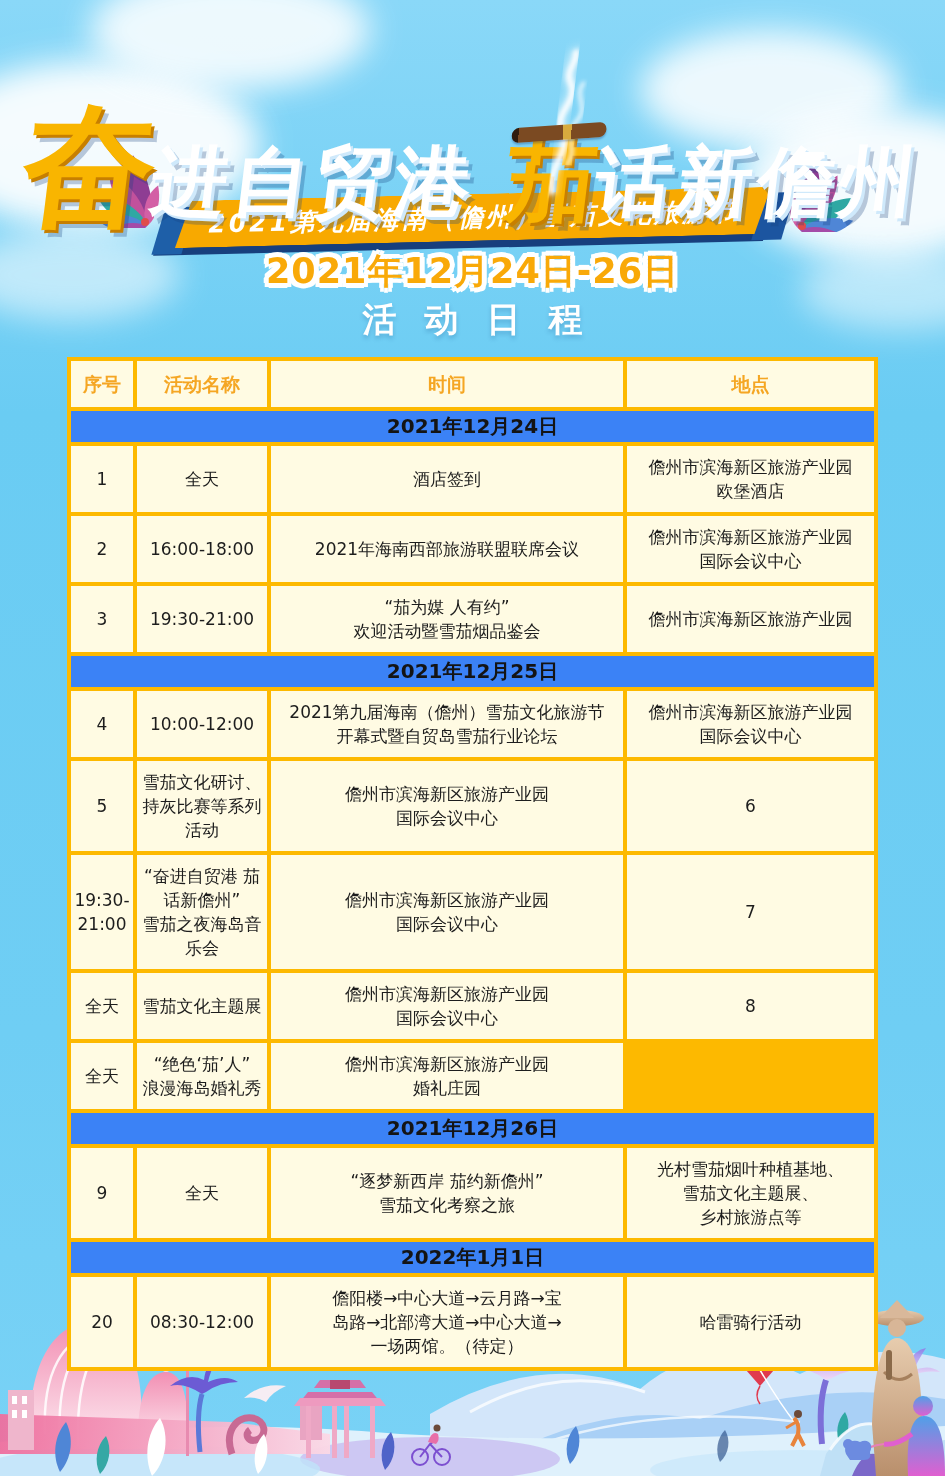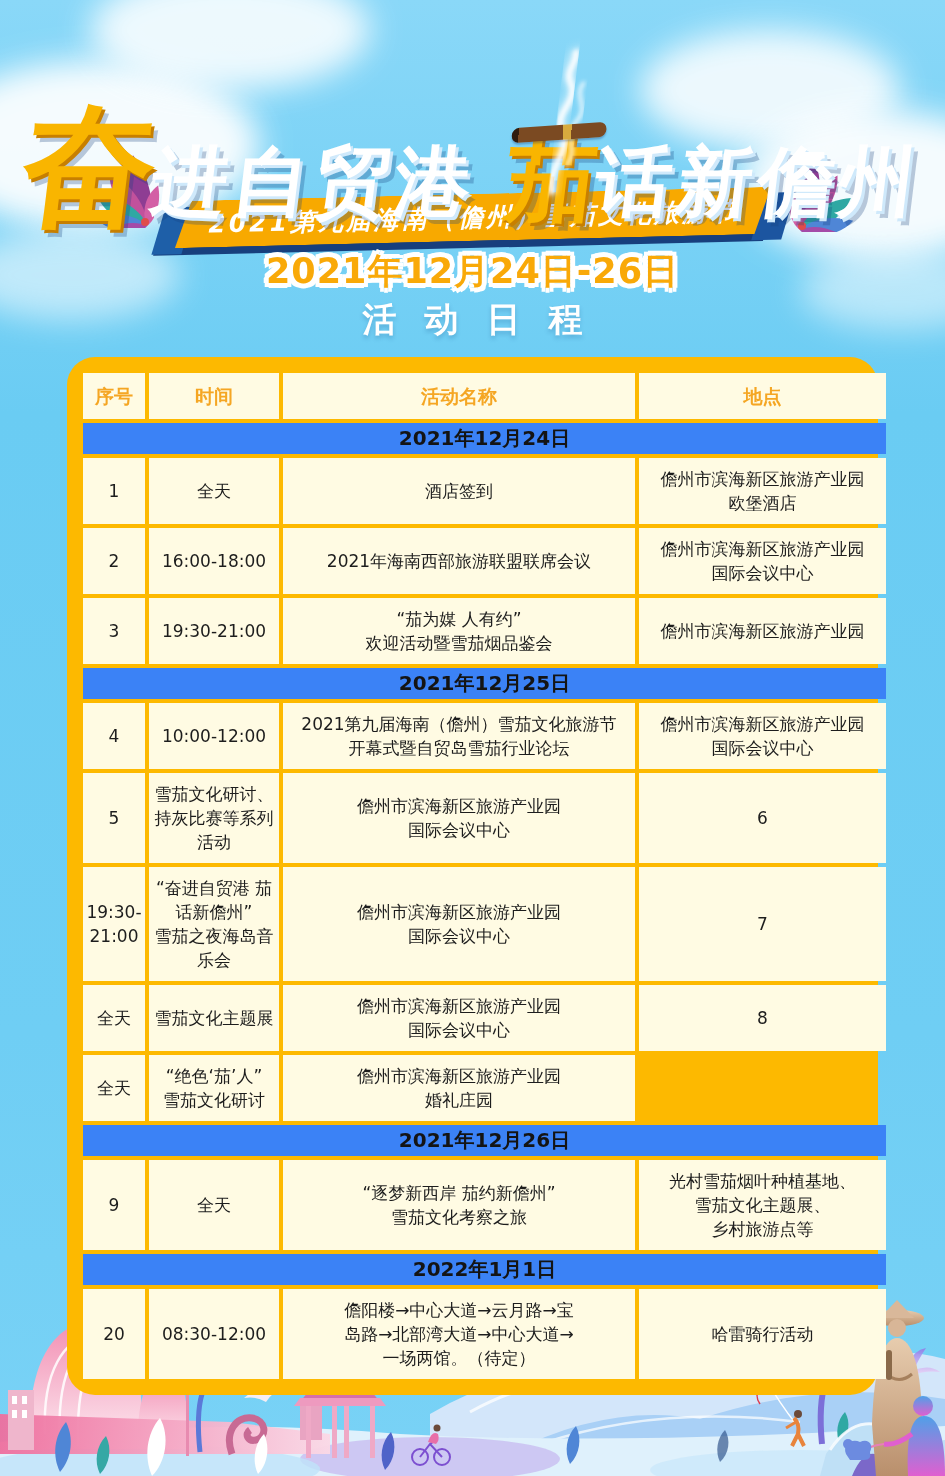--- a/index.html
+++ b/index.html
@@ -58,22 +58,22 @@
                 -5px 0 0 #fff,5px 0 0 #fff,0 -5px 0 #fff,0 5px 0 #fff;
   }
   .section-title{
     position:absolute;top:297px;width:100%;text-align:center;z-index:3;
     font-size:34px;font-weight:900;color:#ffffff;letter-spacing:28px;text-indent:28px;
     text-shadow:0 3px 4px rgba(20,70,130,.25);
   }
   
   .schedule{
     position:absolute;left:67px;top:357px;width:811px;box-sizing:border-box;
-    background:#FDB900;padding:16px;display:grid;gap:4px;
-    grid-template-columns:62px 130px 352px 247px;z-index:3;border-radius:28px;
+    background:#FDB900;padding:4px;display:grid;gap:4px;
+    grid-template-columns:62px 130px 352px 247px;z-index:3;
   }
   .cell{
     background:#FFFBE3;display:flex;align-items:center;justify-content:center;
     text-align:center;color:#1d1d1d;font-size:17px;line-height:24px;
     padding:9px 5px;box-sizing:border-box;white-space:pre-line;min-height:60px;
   }
   .th{color:#F5A623;font-weight:bold;font-size:19px;min-height:46px;}
   .daterow{
     grid-column:1/-1;background:#3b82f6;color:#141414;font-weight:bold;font-size:20px;
     min-height:31px;display:flex;align-items:center;justify-content:center;
@@ -149,22 +149,22 @@
       <div class="fold fold-r"></div>
       <div class="banner-shadow"></div>
     </div>
 
     <div class="date-range">2021年12月24日-26日</div>
     <div class="section-title">活动日程</div>
   </div>
 
   <div class="schedule">
       <div class="cell th">序号</div>
+      <div class="cell th">活动名称</div>
       <div class="cell th">时间</div>
-      <div class="cell th">活动名称</div>
       <div class="cell th">地点</div>
       <div class="daterow">2021年12月24日</div>
       <div class="cell num">1</div>
       <div class="cell time">全天</div>
       <div class="cell name">酒店签到</div>
       <div class="cell place">儋州市滨海新区旅游产业园
 欧堡酒店</div>
       <div class="cell num">2</div>
       <div class="cell time">16:00-18:00</div>
       <div class="cell name">2021年海南西部旅游联盟联席会议</div>
@@ -193,21 +193,21 @@
       <div class="cell place">儋州市滨海新区旅游产业园
 国际会议中心</div>
       <div class="cell num">7</div>
       <div class="cell time">全天</div>
       <div class="cell name">雪茄文化主题展</div>
       <div class="cell place">儋州市滨海新区旅游产业园
 国际会议中心</div>
       <div class="cell num">8</div>
       <div class="cell time">全天</div>
       <div class="cell name">“绝色‘茄’人”
-雪茄文化研讨</div>
+浪漫海岛婚礼秀</div>
       <div class="cell place">儋州市滨海新区旅游产业园
 婚礼庄园</div>
       <div class="daterow">2021年12月26日</div>
       <div class="cell num">9</div>
       <div class="cell time">全天</div>
       <div class="cell name">“逐梦新西岸  茄约新儋州”
 雪茄文化考察之旅</div>
       <div class="cell place">光村雪茄烟叶种植基地、
 雪茄文化主题展、
 乡村旅游点等</div>

